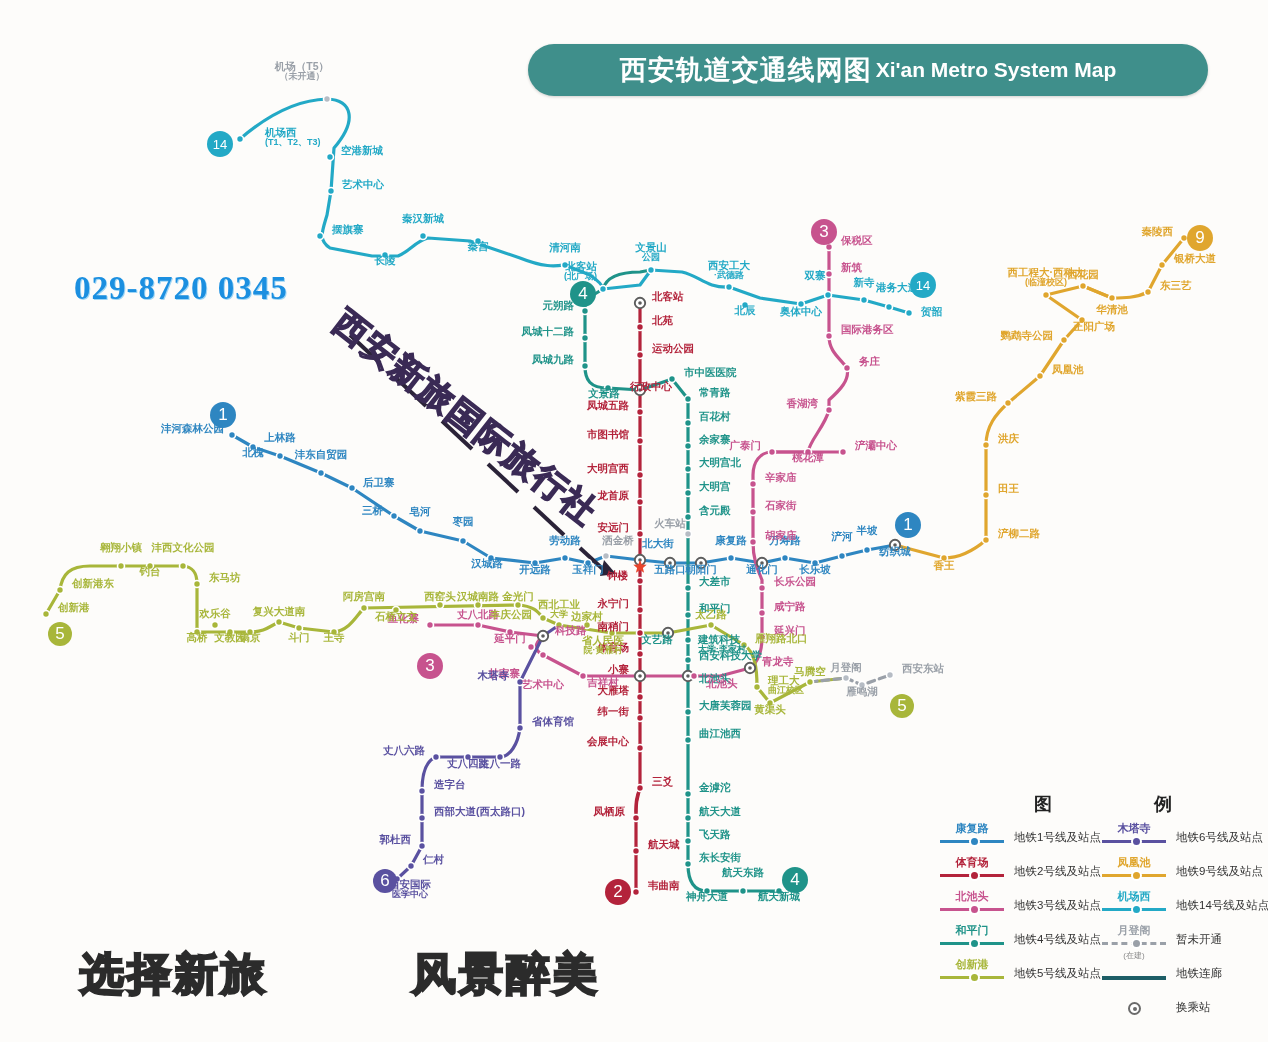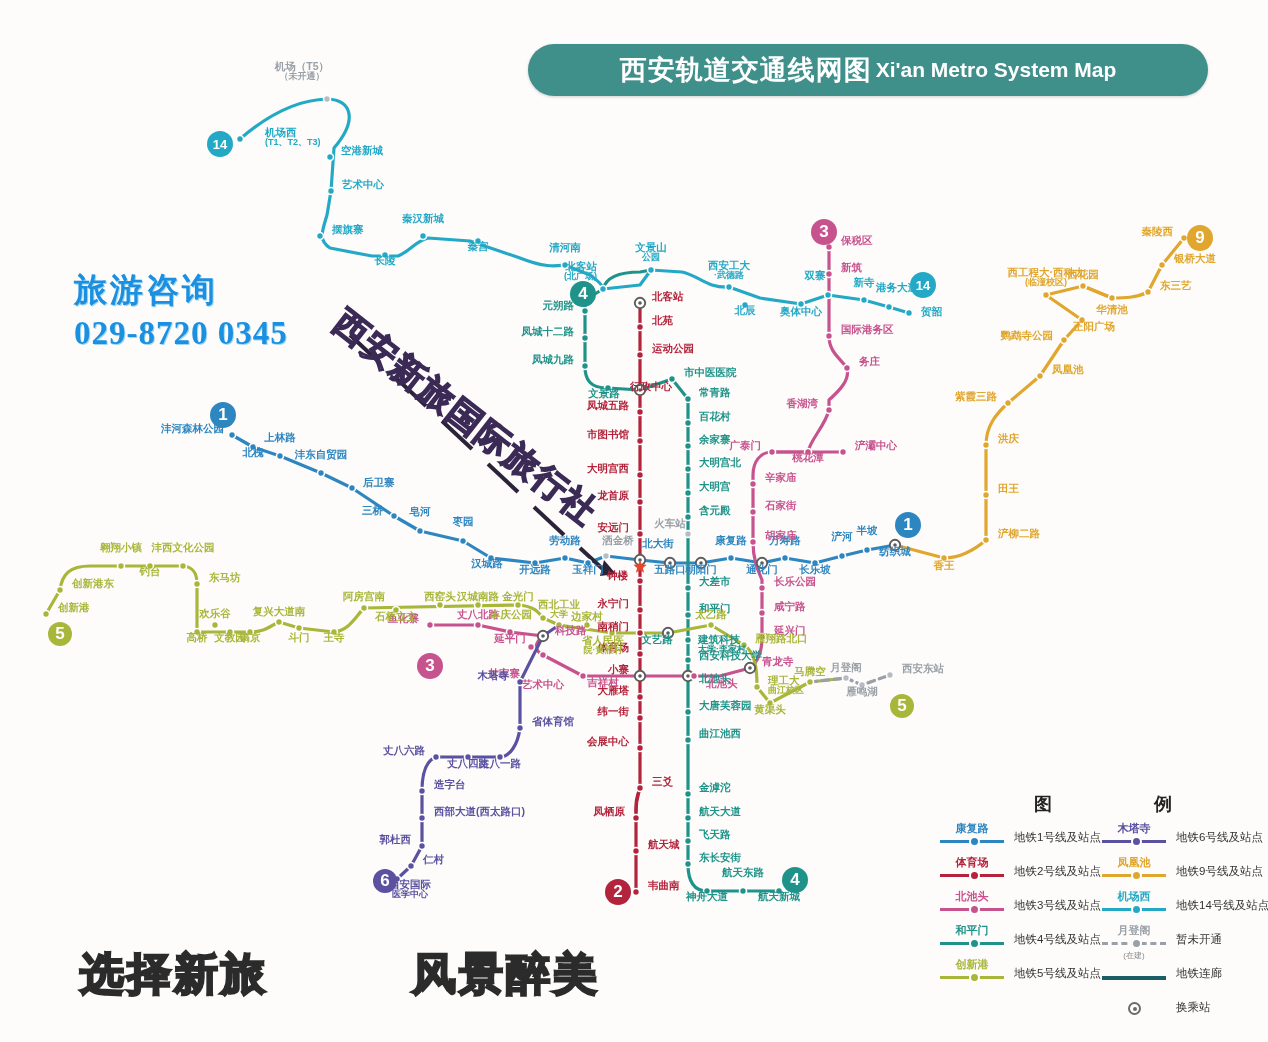--- a/index.html
+++ b/index.html
@@ -78,21 +78,21 @@
     border-radius:50%;border:2px solid #6b6b6b;background:#fff;box-sizing:border-box;}
   .lg-transfer .ring:after{content:"";position:absolute;left:2.5px;top:2.5px;
     width:4px;height:4px;border-radius:50%;background:#6b6b6b;}
 
   
   .stn-label{position:absolute;font-size:10.5px;font-weight:bold;
     white-space:nowrap;line-height:1.05;letter-spacing:0px;}
   .stn-label.c{transform:translateX(-50%);}
   .stn-label.r{transform:translateX(-100%);}
   .line-badge{position:absolute;border-radius:50%;color:#fff;
-    font-size:17px;font-weight:bold;display:flex;align-items:center;
+    font-size:17px;font-weight:normal;display:flex;align-items:center;
     justify-content:center;transform:translate(-50%,-50%);}
 </style>
 </head>
 <body>
 
 <div id="map-root">
 
   <svg id="metro-svg" viewBox="0 0 1268 1042">
     <defs>
       <style>
@@ -367,21 +367,20 @@
       <circle cx="986" cy="540" r="3.5" fill="#e0a62e" stroke="#fff" stroke-width="1.6"></circle>
       <circle cx="944" cy="558" r="3.5" fill="#e0a62e" stroke="#fff" stroke-width="1.6"></circle>
     </svg>
 
   <div id="title-pill">
     <span class="cn">西安轨道交通线网图</span>
     <span class="en">Xi'an Metro System Map</span>
   </div>
 
   <div id="ad-block">
-    <div class="ad1">旅游咨询</div>
     <div class="ad2">029-8720 0345</div>
   </div>
 
   <div id="diag-text">西安新旅国际旅行社</div>
 
   <div id="slogans">
     <span>选择新旅</span>
     <span>风景醉美</span>
   </div>
 

